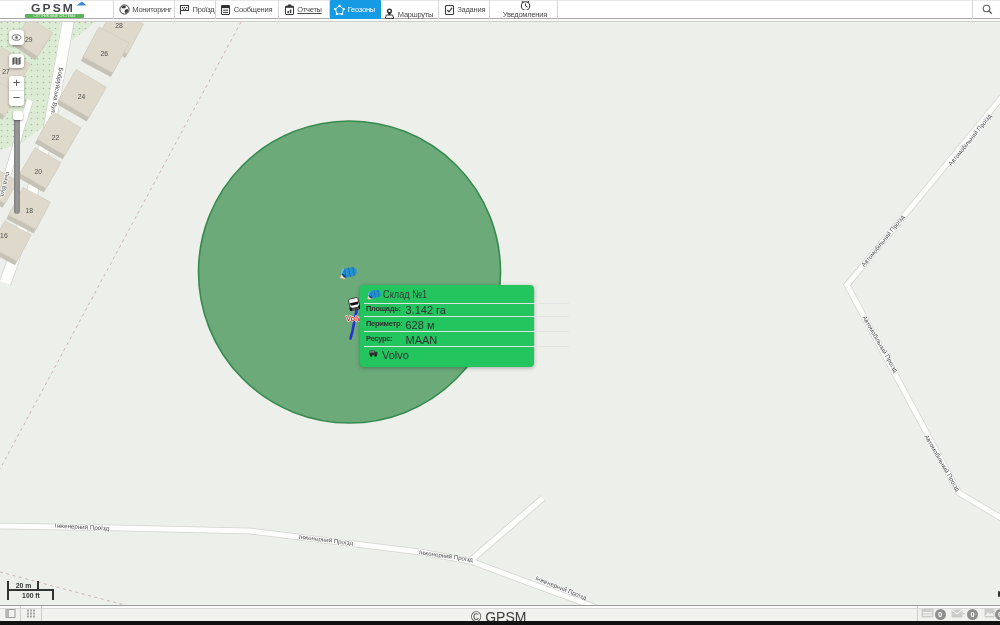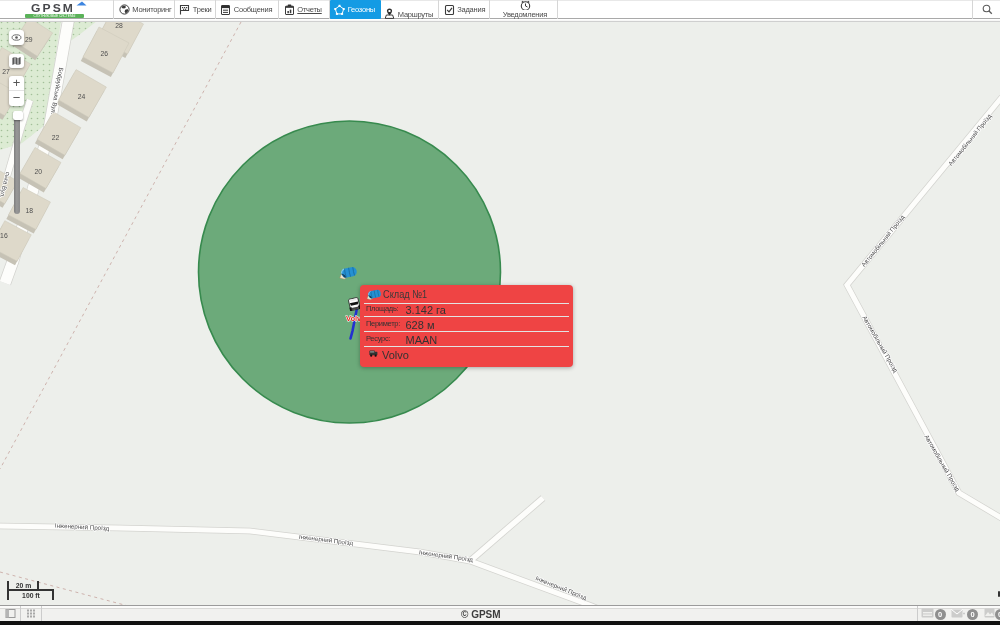--- a/index.html
+++ b/index.html
@@ -11,27 +11,27 @@
 .mi svg{display:block}
 #logo{position:absolute;left:0;top:0;width:114px;height:19px;border-right:1px solid #d6d6d6}
 #gpsm{position:absolute;left:31px;top:2px;font-size:11px;font-weight:bold;color:#46474b;letter-spacing:1.9px;transform:scaleX(1.1);transform-origin:left}
 #greenbar{position:absolute;left:25px;top:14px;width:59px;height:4px;background:#5ab259;border-radius:1px;color:#fff;font-size:3.2px;text-align:center;line-height:4px;overflow:hidden}
 #sail{position:absolute;left:76px;top:1px}
 #searchbtn{position:absolute;right:0;top:0;width:28px;height:19px;border-left:1px solid #d6d6d6}
 #map{position:absolute;left:0;top:21px;width:1000px;height:584px;background:#edefeb;overflow:hidden}
 #bottombar{position:absolute;left:0;top:605px;width:1000px;height:16px;background:linear-gradient(to bottom,#fbfbfa 0px,#fbfbfa 2px,#d9d9d7 2px,#d9d9d7 3px,#f1f1ef 3px);border-top:1px solid #9b9b9b}
 #blackstrip{position:absolute;left:0;top:621px;width:1000px;height:4px;background:#111}
 .bbtn{position:absolute;top:0;height:15px;border-right:1px solid #ccc}
-#copy{position:absolute;left:461px;top:3px;font-size:10px;font-weight:bold;color:#3c3c3c}
+#copy{position:absolute;left:471px;top:3px;font-size:14px;font-weight:normal;color:#3c3c3c}
 .badge{position:absolute;top:609px;width:11px;height:11px;border-radius:50%;background:#8f8f8f;color:#fff;font-size:7.5px;font-weight:bold;text-align:center;line-height:11px}
 
-#popup{position:absolute;left:360px;top:263.5px;width:213px;height:82px;background:#ef4444;border-radius:4px;box-shadow:0 1px 4px rgba(0,0,0,0.3)}
+#popup{position:absolute;left:360px;top:263.5px;width:174px;height:82px;background:#22c55e;border-radius:4px;box-shadow:0 1px 4px rgba(0,0,0,0.3)}
 #popup .hdr{position:absolute;left:23px;top:3px;font-size:11.5px;color:#3a3a3a;transform:scaleX(0.8);transform-origin:left}
 #popup .sep{position:absolute;left:4px;width:205px;height:0;border-top:1px solid #e3e3e3}
-#popup .lbl{position:absolute;left:6px;font-size:7.5px;font-weight:normal;color:#333;letter-spacing:-0.3px}
+#popup .lbl{position:absolute;left:6px;font-size:7.5px;font-weight:bold;color:#333;letter-spacing:-0.3px}
 #popup .val{position:absolute;left:45.5px;font-size:11px;color:#333}
 
 .ctl{position:absolute;background:#fff;border-radius:3px;box-shadow:0 1px 3px rgba(0,0,0,0.35)}
 #zoomctl{position:absolute;left:9px;top:55px;width:15px;height:30px;background:#fff;border-radius:3px;box-shadow:0 1px 3px rgba(0,0,0,0.35)}
 #zoomctl .plus{position:absolute;left:0;top:0;width:15px;height:15px;border-bottom:1px solid #e2e2e2;color:#555;font-size:13px;font-weight:normal;text-align:center;line-height:14px}
 #zoomctl .minus{position:absolute;left:0;top:15px;width:15px;height:15px;color:#555;font-size:13px;font-weight:normal;text-align:center;line-height:13px}
 #slidertrack{position:absolute;left:13.5px;top:94px;width:6.5px;height:99px;background:linear-gradient(90deg,#7e7e7e,#989898 45%,#8a8a8a);border-radius:3px 3px 3px 3px}
 #sliderhandle{position:absolute;left:13px;top:89.5px;width:9.5px;height:9px;background:#fff;border-radius:2px;box-shadow:0 1px 2px rgba(0,0,0,0.4)}
 
 #scale{position:absolute;left:7px;top:560px;width:47px;height:20px}
@@ -233,21 +233,21 @@
   <svg width="11" height="11" style="margin-left:4.5px">
           <path d="M1.5,10.5 L1.5,1.5 L9.5,1.5 L9.5,6.5 L1.5,6.5" fill="none" stroke="#3b3b3b" stroke-width="1.1"></path>
           <g fill="#3b3b3b">
             <rect x="3" y="3" width="1.2" height="1.2"></rect>
             <rect x="5" y="3" width="1.2" height="1.2"></rect>
             <rect x="7" y="3" width="1.2" height="1.2"></rect>
             <rect x="4" y="4.7" width="1.2" height="1.2"></rect>
             <rect x="6" y="4.7" width="1.2" height="1.2"></rect>
           </g>
         </svg>
-  <span class="txt" style="margin-left:2.8px;">Треки</span>
+  <span class="txt" style="margin-left:2.8px;">Проїзд</span>
       </div>
       <div class="mi" style="left:215.5px;width:63.5px;">
   <svg width="11" height="11" style="margin-left:4.5px">
           <rect x="1.5" y="1.5" width="8" height="9" rx="0.5" fill="none" stroke="#3b3b3b" stroke-width="1"></rect>
           <rect x="1.5" y="1.5" width="8" height="2.6" fill="#2e2e2e"></rect>
           <path d="M3,6.2 H8 M3,8.4 H8" stroke="#3b3b3b" stroke-width="1"></path>
         </svg>
   <span class="txt" style="margin-left:2.8px;">Сообщения</span>
       </div>
       <div class="mi" style="left:279px;width:50.5px;">

